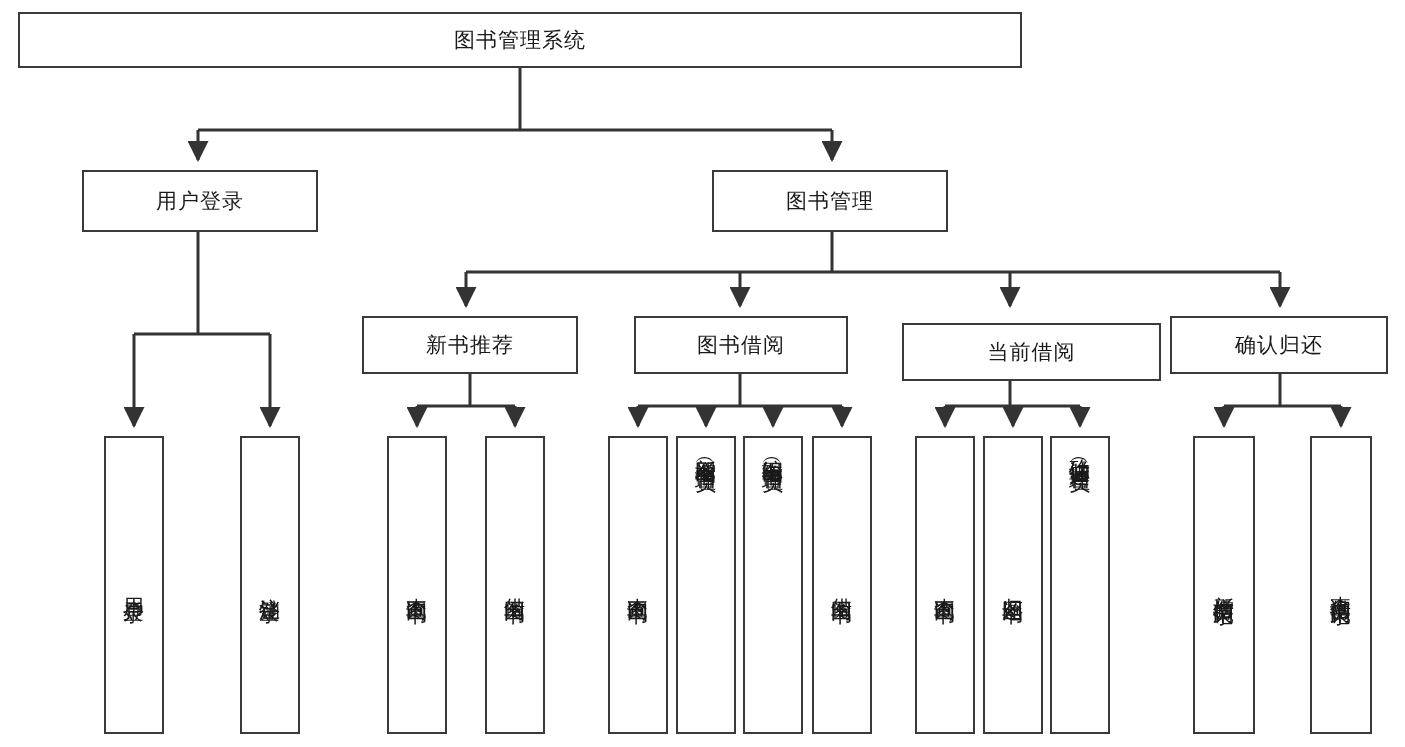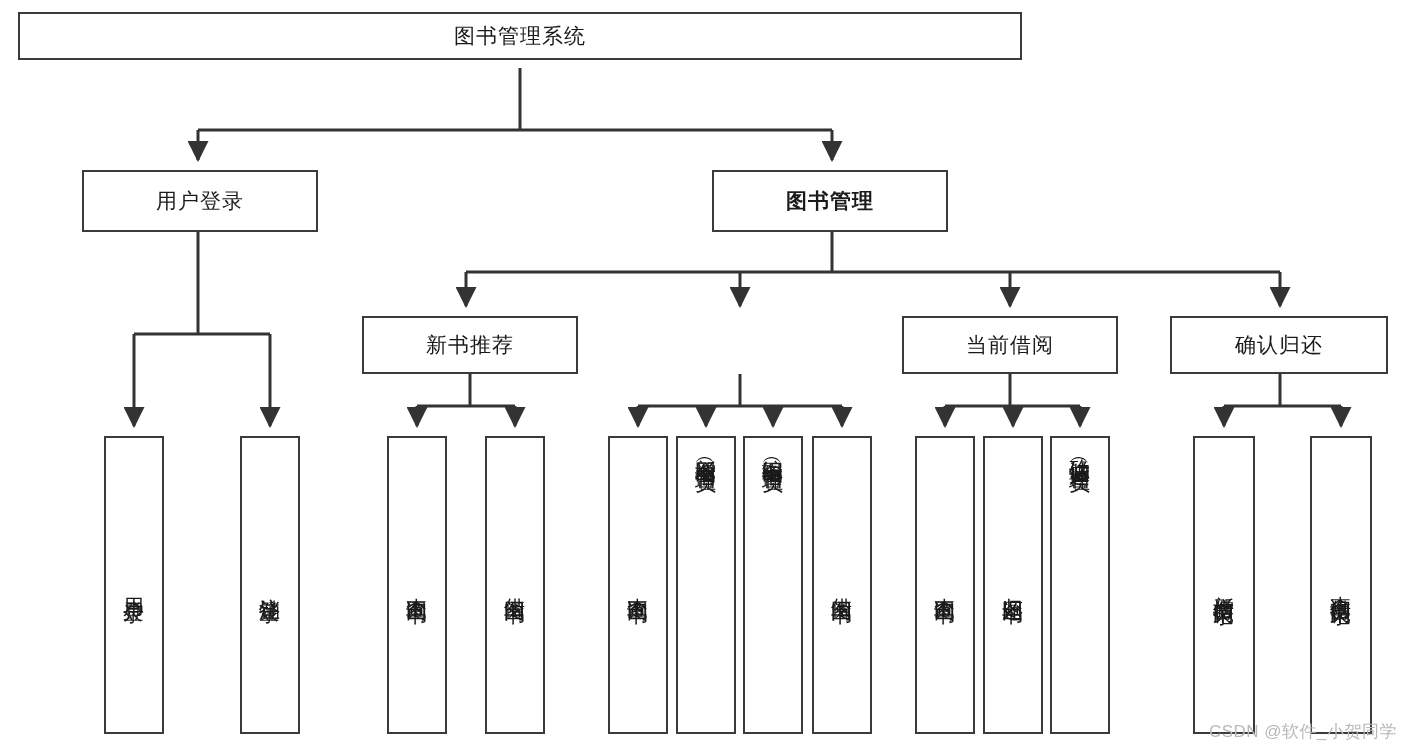--- a/index.html
+++ b/index.html
@@ -111,35 +111,38 @@
       <path d="M 1013 406 L 1013 426" marker-end="url(#arrow)"></path>
       <path d="M 1080 406 L 1080 426" marker-end="url(#arrow)"></path>
 
       <path d="M 1280 374 L 1280 406"></path>
       <path d="M 1224 406 L 1341 406"></path>
       <path d="M 1224 406 L 1224 426" marker-end="url(#arrow)"></path>
       <path d="M 1341 406 L 1341 426" marker-end="url(#arrow)"></path>
     </g>
   </svg>
 
-  <div class="node h" style="left:18px; top:12px; width:1004px; height:48px;font-family:Liberation Mono, monospace;">
+  <div class="node h" style="left:18px; top:12px; width:1004px; height:56px;font-family:Liberation Mono, monospace;">
     <span>图书管理系统</span>
   </div>
 
   <div class="node h" style="left:82px; top:170px; width:236px; height:62px;">
     <span>用户登录</span>
   </div>
-  <div class="node h" style="left:712px; top:170px; width:236px; height:62px;font-weight:bold;">
+  <div class="node h" style="left:712px; top:170px; width:236px; height:62px;">
     <span>图书管理</span>
   </div>
 
   <div class="node h" style="left:362px; top:316px; width:216px; height:58px;text-align:right;">
     <span>新书推荐</span>
   </div>
-  <div class="node h" style="left:902px; top:316px; width:216px; height:58px;">
+  <div class="node h" style="left:634px; top:316px; width:214px; height:58px;">
+    <span>图书借阅</span>
+  </div>
+  <div class="node h" style="left:902px; top:323px; width:259px; height:58px;">
     <span>当前借阅</span>
   </div>
   <div class="node h" style="left:1170px; top:316px; width:218px; height:58px;">
     <span>确认归还</span>
   </div>
 
   <div class="node v" style="left:104px; top:436px; width:60px; height:298px;">
     <span class="vtext">用户登录</span>
   </div>
   <div class="node v" style="left:240px; top:436px; width:60px; height:298px;">
@@ -176,15 +179,14 @@
     <span class="vtext">确认归还（管理员）</span>
   </div>
 
   <div class="node v" style="left:1193px; top:436px; width:62px; height:298px;">
     <span class="vtext">新增借阅记录</span>
   </div>
   <div class="node v" style="left:1310px; top:436px; width:62px; height:298px;">
     <span class="vtext">查询借阅记录</span>
   </div>
 
-  <div class="watermark">CSDN @软件_小贺同学</div>
 
 </div>
 
 </body></html>

